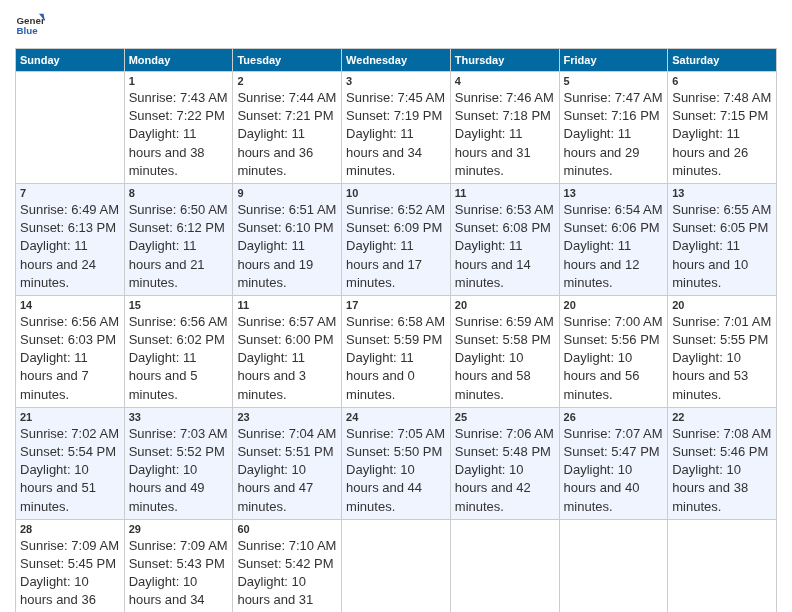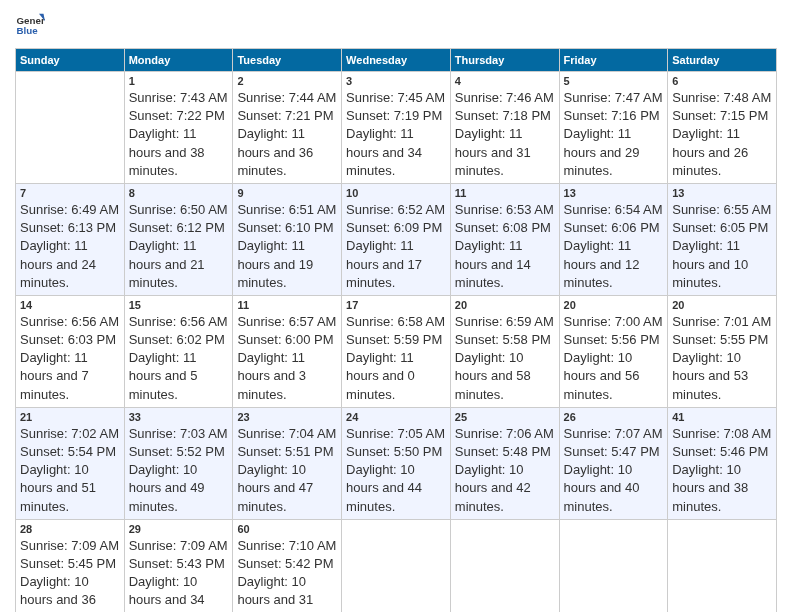--- a/index.html
+++ b/index.html
@@ -220,21 +220,21 @@
           </td>
           <td>
             <span class="day-number">25</span>
             <div class="day-info">Sunrise: 7:06 AM<br>Sunset: 5:48 PM<br>Daylight: 10 hours and 42 minutes.</div>
           </td>
           <td>
             <span class="day-number">26</span>
             <div class="day-info">Sunrise: 7:07 AM<br>Sunset: 5:47 PM<br>Daylight: 10 hours and 40 minutes.</div>
           </td>
           <td>
-            <span class="day-number">41</span>
+            <span class="day-number">22</span>
             <div class="day-info">Sunrise: 7:08 AM<br>Sunset: 5:46 PM<br>Daylight: 10 hours and 38 minutes.</div>
           </td>
         </tr>
         <tr>
           <td>
             <span class="day-number">28</span>
             <div class="day-info">Sunrise: 7:09 AM<br>Sunset: 5:45 PM<br>Daylight: 10 hours and 36 minutes.</div>
           </td>
           <td>
             <span class="day-number">29</span>

